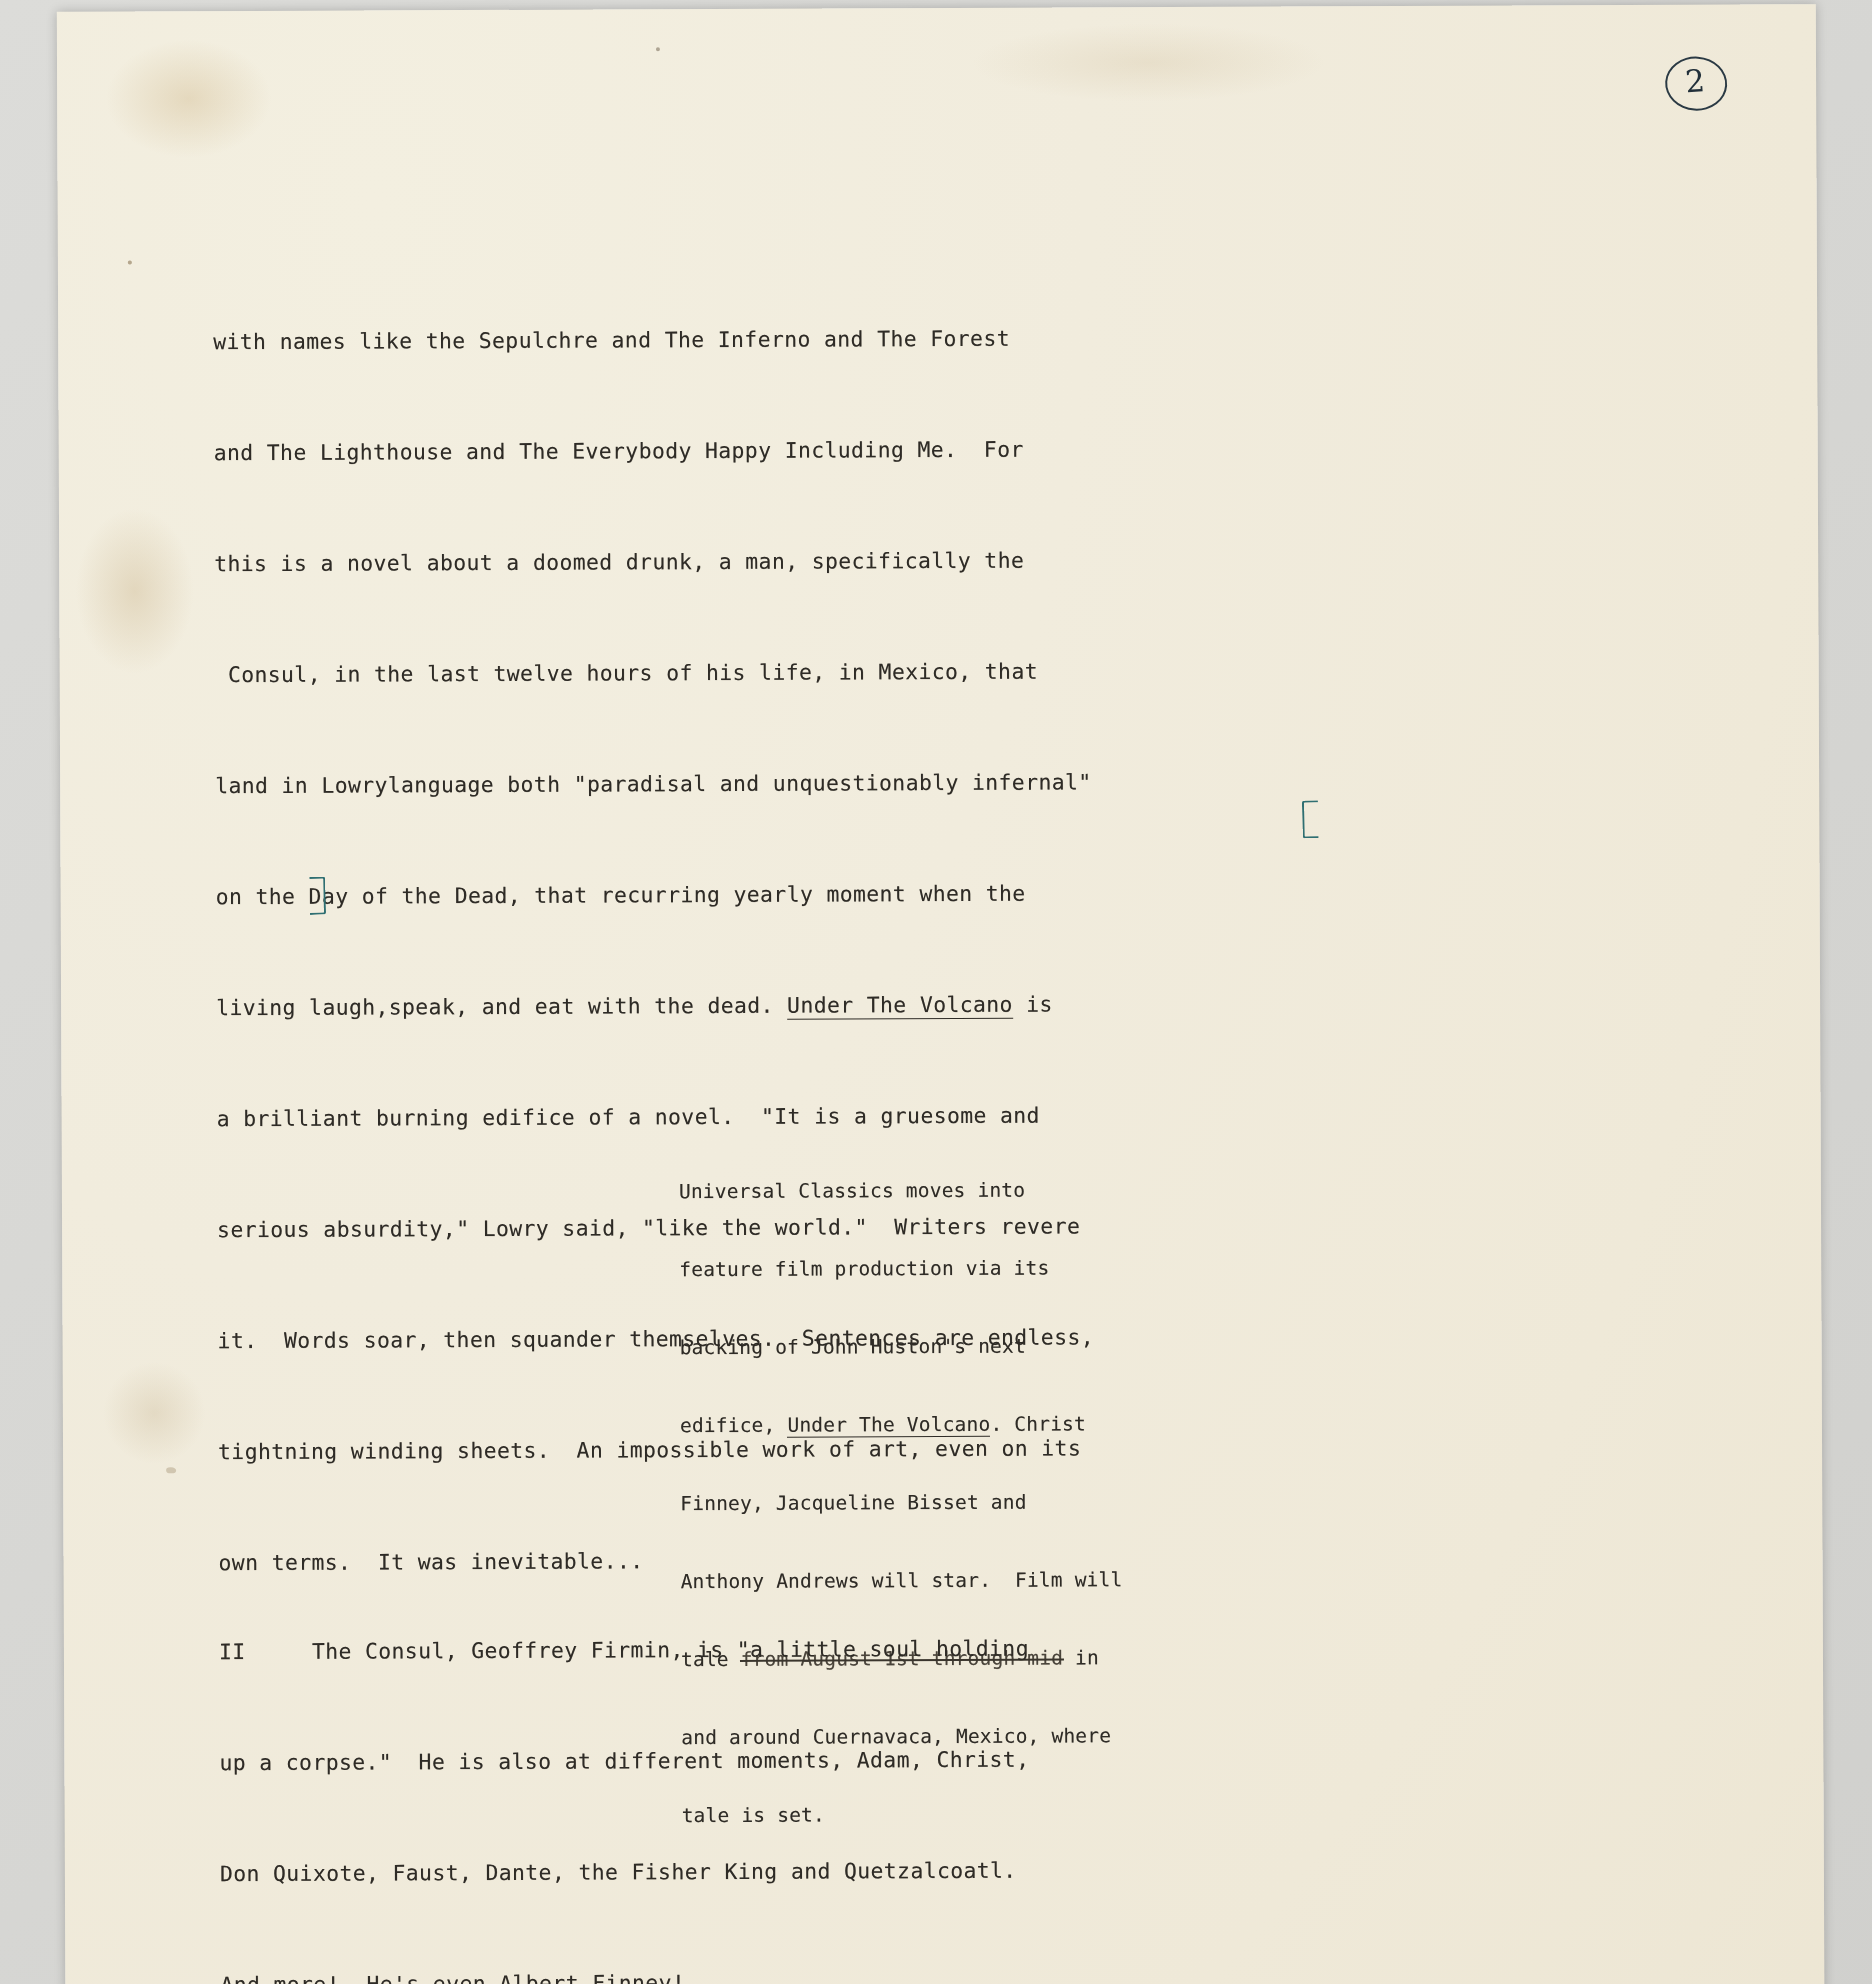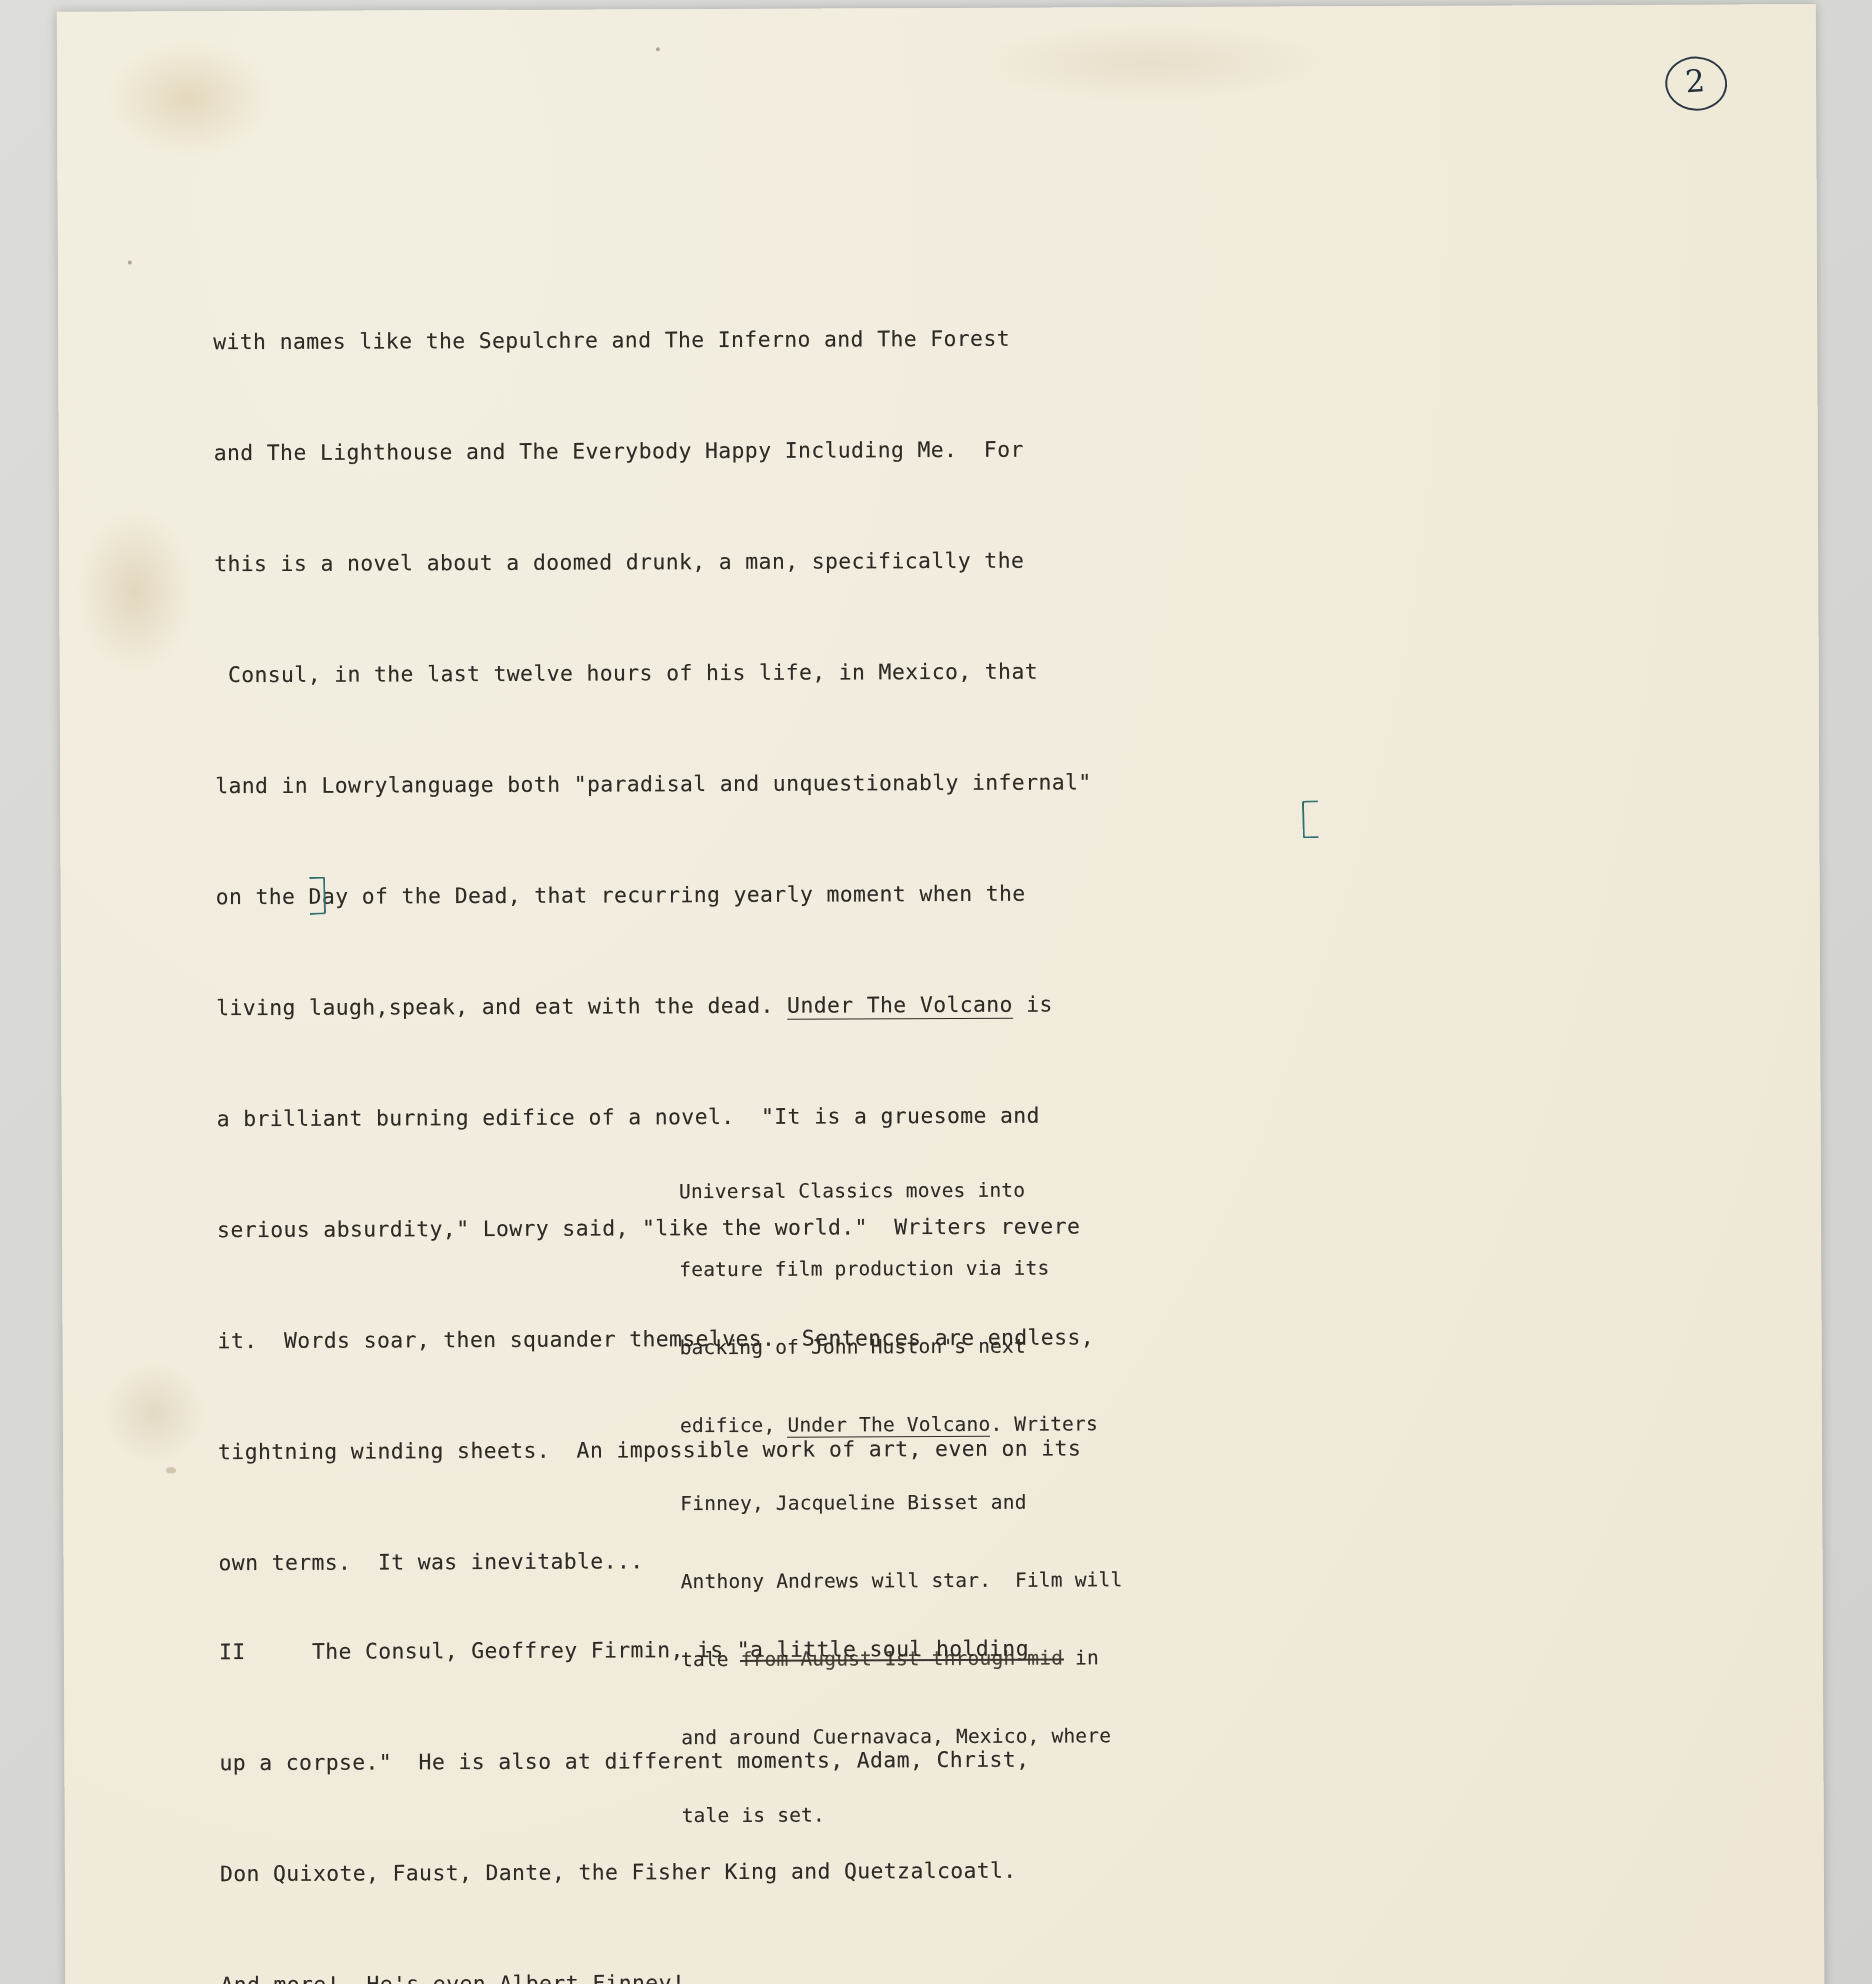--- a/index.html
+++ b/index.html
@@ -195,21 +195,21 @@
       <span class="line">own terms.  It was inevitable...</span>
     </div>
 
     <div class="bracket bracket-open"></div>
     <div class="bracket bracket-close"></div>
 
     <div class="typed" id="press-release">
       <span class="line">Universal Classics moves into</span>
       <span class="line">feature film production via its</span>
       <span class="line">backing of John Huston's next</span>
-      <span class="line"><span>edifice, </span><span class="u">Under The Volcano</span><span>. Writers</span></span>
+      <span class="line"><span>edifice, </span><span class="u">Under The Volcano</span><span>. Christ</span></span>
       <span class="line">Finney, Jacqueline Bisset and</span>
       <span class="line">Anthony Andrews will star.  Film will</span>
       <span class="line"><span>tale </span><span class="strike">from August 1st through mid</span><span> in</span></span>
       <span class="line">and around Cuernavaca, Mexico, where</span>
       <span class="line">tale is set.</span>
     </div>
 
     <div class="typed" id="section-two">
       <span class="line">II     The Consul, Geoffrey Firmin, is "a little soul holding</span>
       <span class="line">up a corpse."  He is also at different moments, Adam, Christ,</span>

